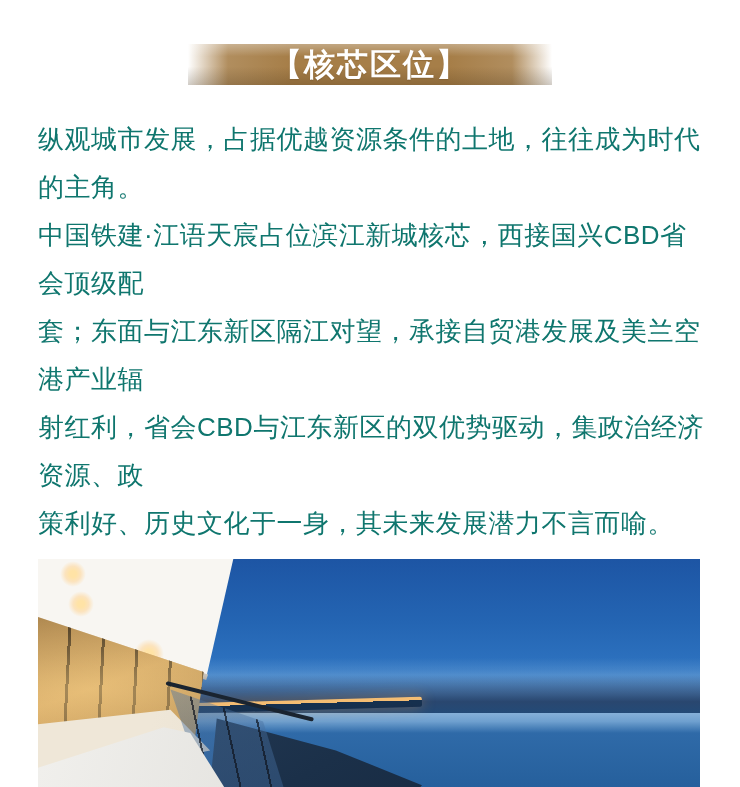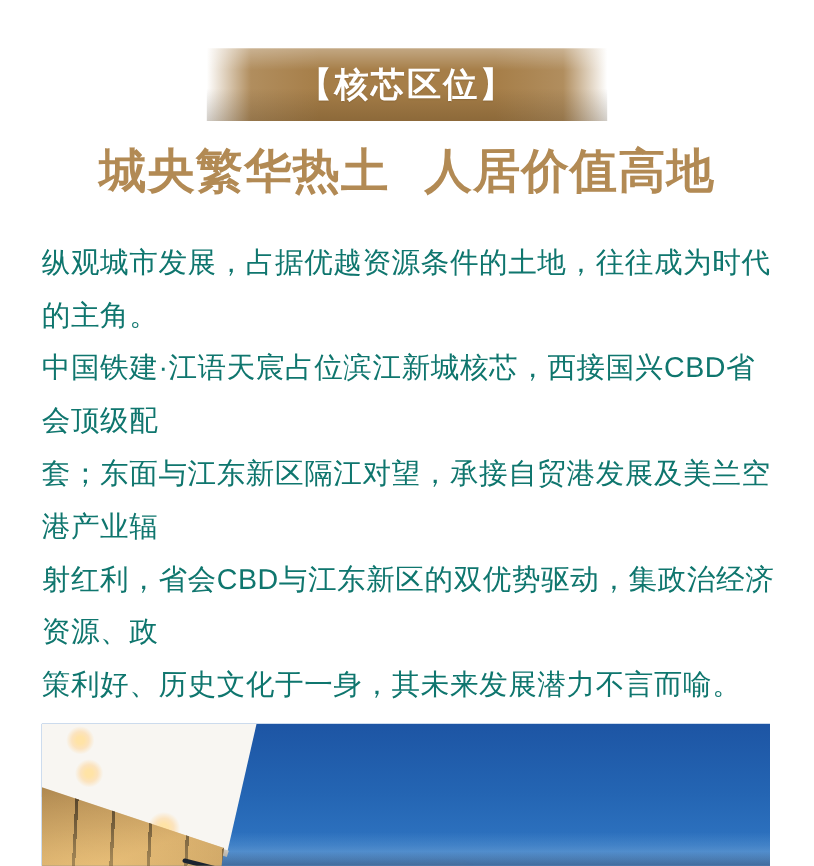--- a/index.html
+++ b/index.html
@@ -5,21 +5,21 @@
   html,body { margin:0; padding:0; }
   body {
     width:740px; height:787px; background:#ffffff; overflow:hidden;
     font-family:"Liberation Sans", sans-serif;
     -webkit-font-smoothing:antialiased;
   }
   .page { position:relative; width:740px; height:787px; background:#ffffff; }
 
   
   .banner {
-    position:relative; margin:44px auto 0; width:364px; height:66px;
+    position:relative; margin:44px auto 0; width:364px; height:41px;
     display:flex; align-items:center; justify-content:center;
     background:
       linear-gradient(180deg, rgba(255,255,255,.32) 0%, rgba(255,255,255,0) 30%,
                       rgba(60,40,10,0) 55%, rgba(50,32,8,.22) 100%),
       linear-gradient(90deg, rgba(166,126,72,0) 0%, rgba(166,126,72,.88) 11%,
                       #a67e48 28%, #a67e48 72%, rgba(166,126,72,.88) 89%,
                       rgba(166,126,72,0) 100%);
   }
   .banner-text {
     color:#ffffff; font-size:31px; font-weight:bold; letter-spacing:2px;
@@ -126,21 +126,20 @@
 </style>
 </head>
 <body>
 
 <div class="page">
 
   <div class="banner">
     <span class="banner-text">【核芯区位】</span>
   </div>
 
-  <h1 class="heading"><span>城央繁华热土</span><span class="gap"></span><span>人居价值高地</span></h1>
 
   <p class="body-text">纵观城市发展，占据优越资源条件的土地，往往成为时代的主角。
 中国铁建·江语天宸占位滨江新城核芯，西接国兴CBD省会顶级配
 套；东面与江东新区隔江对望，承接自贸港发展及美兰空港产业辐
 射红利，省会CBD与江东新区的双优势驱动，集政治经济资源、政
 策利好、历史文化于一身，其未来发展潜力不言而喻。</p>
 
   <div class="photo">
     <div class="layer sky"></div>
     <div class="skyline"></div>

